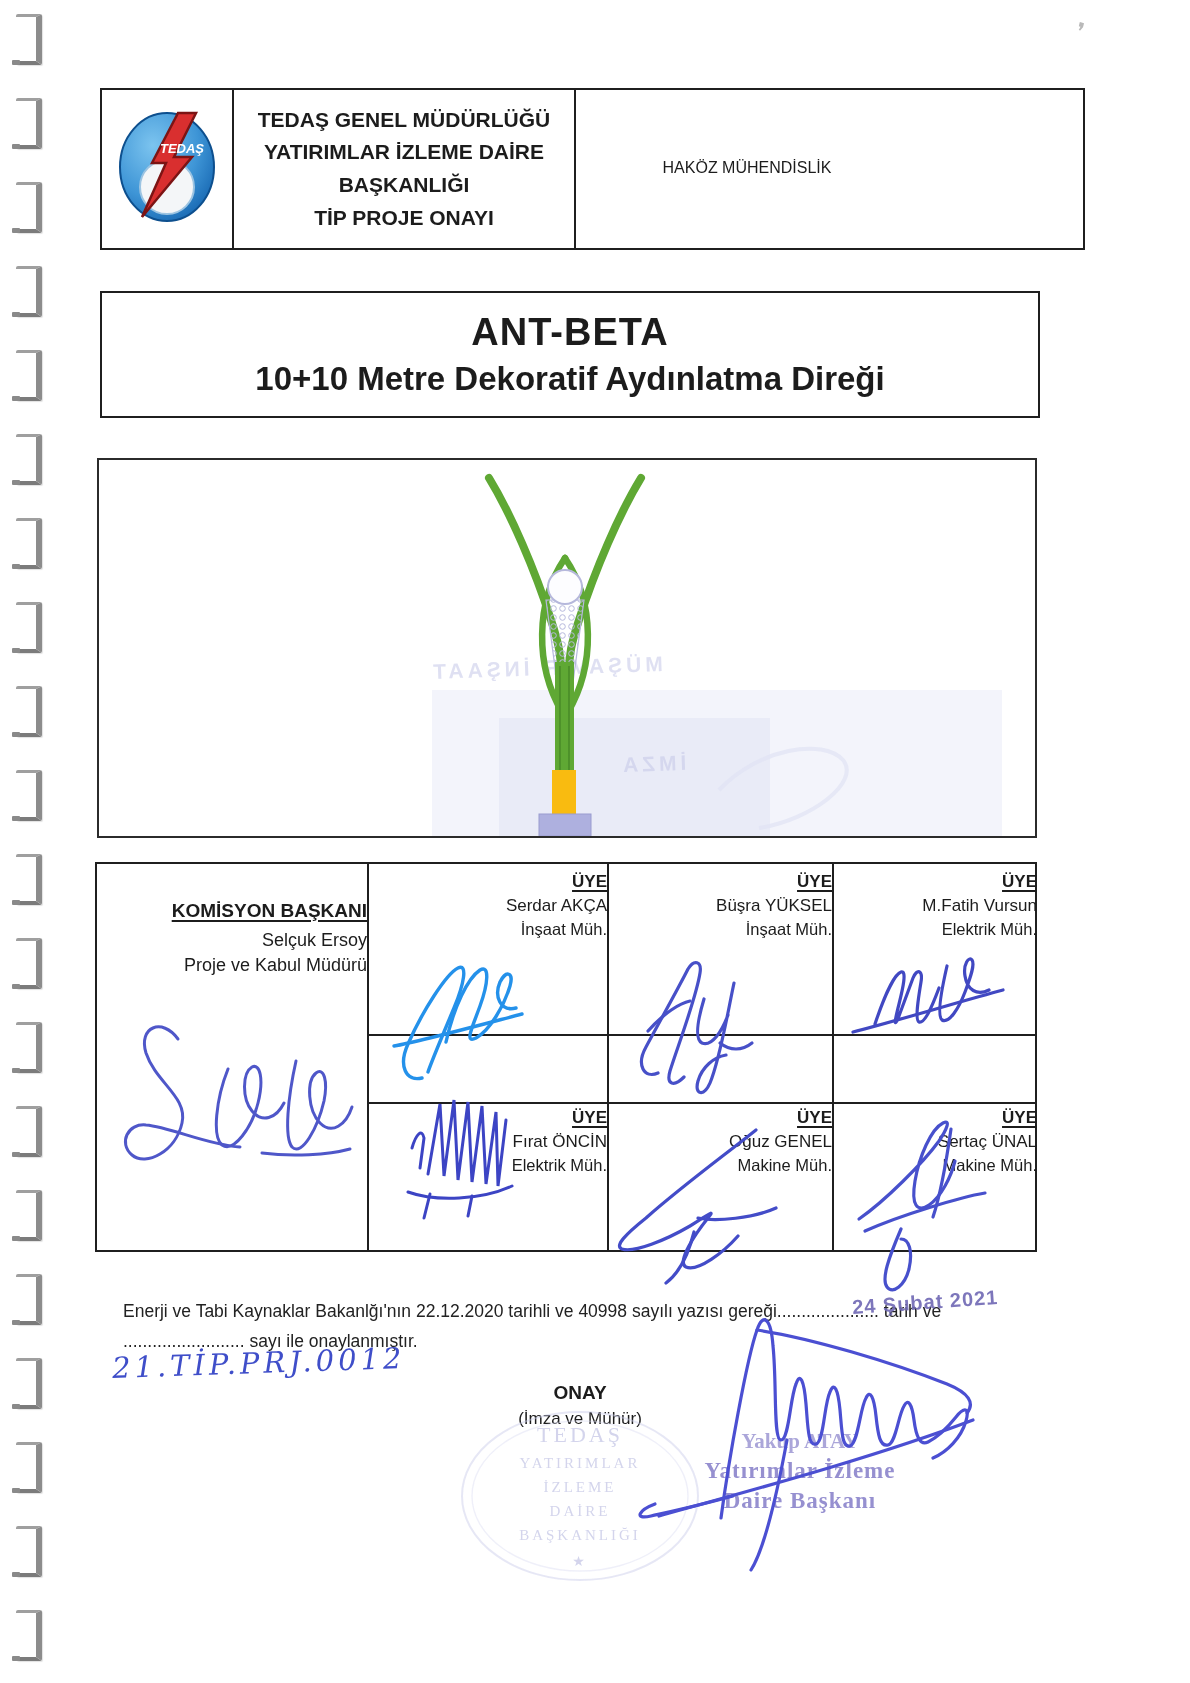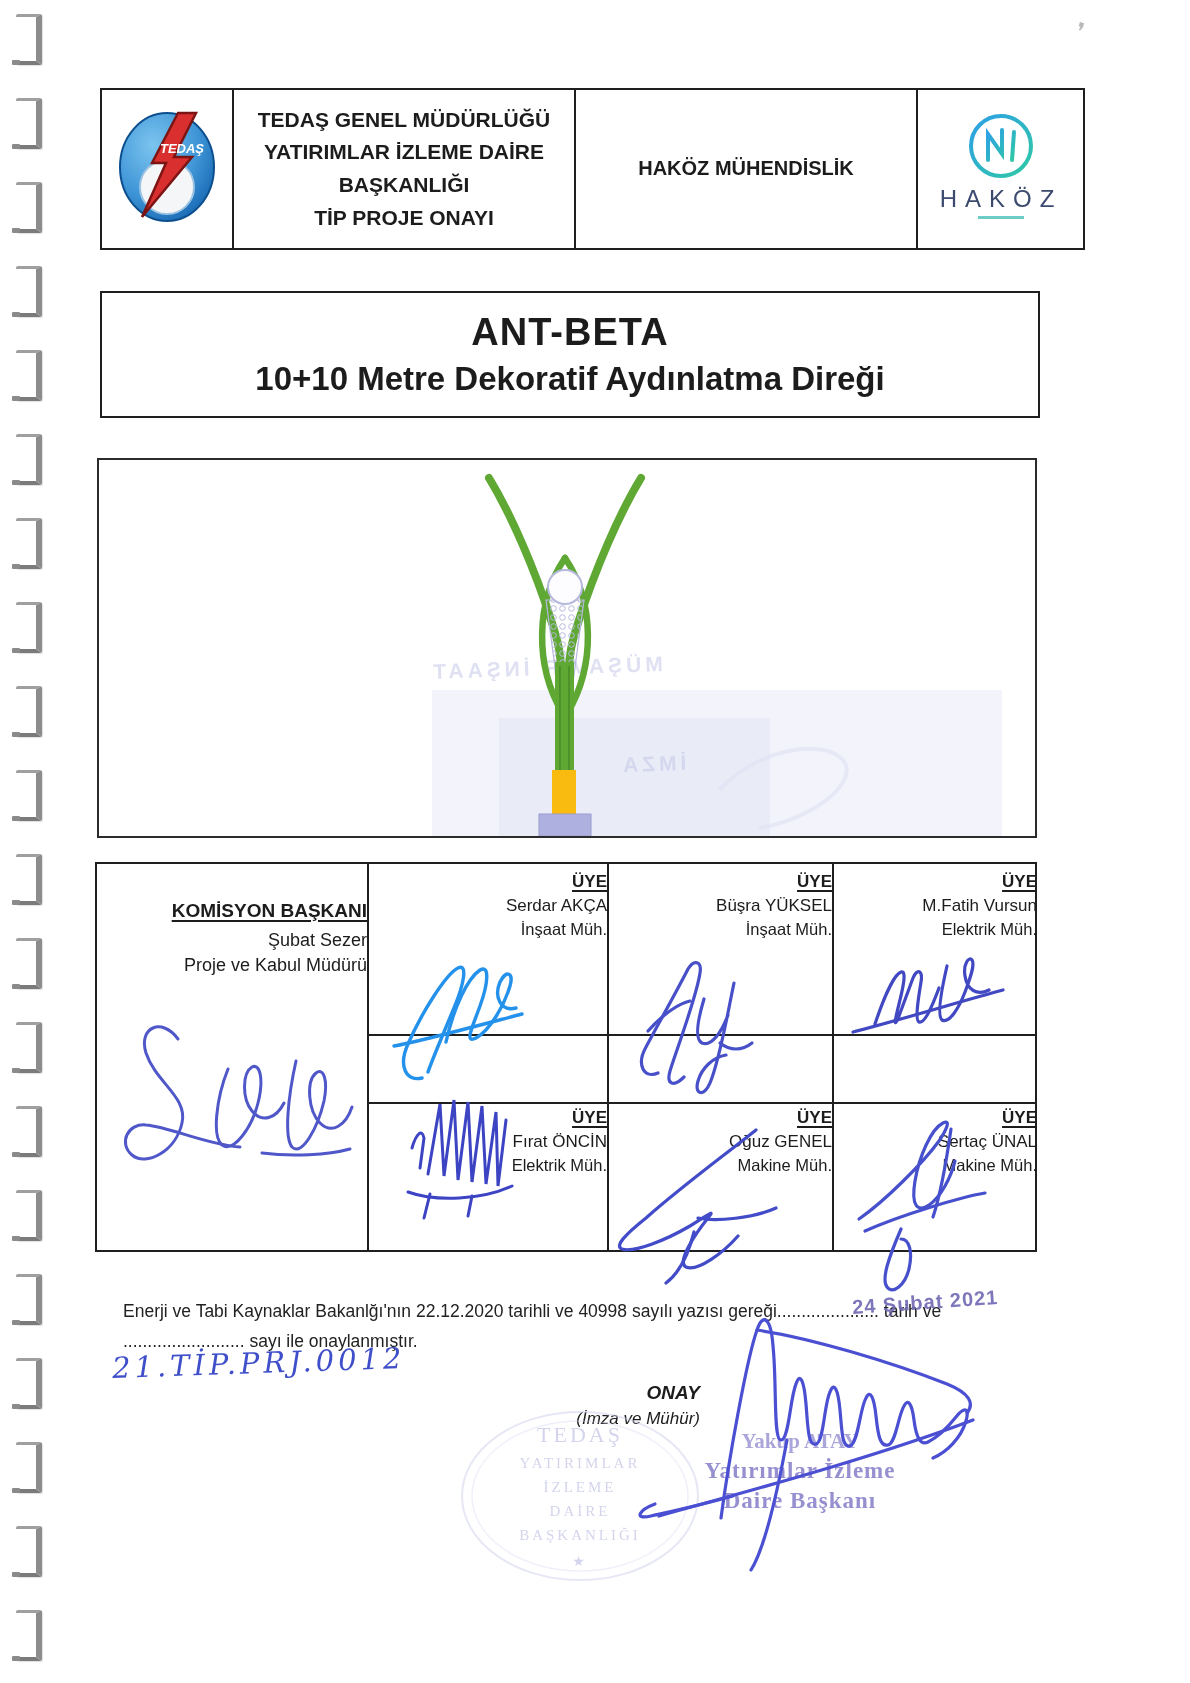--- a/index.html
+++ b/index.html
@@ -19,21 +19,21 @@
 
   
   .header-table{position:absolute;left:100px;top:88px;width:985px;height:162px;
                 border:2px solid #1f1f1f;display:flex;box-sizing:border-box;}
   .hcell{border-right:2px solid #1f1f1f;display:flex;align-items:center;justify-content:center;box-sizing:border-box;}
   .hcell:last-child{border-right:none;}
   .cell-logo{width:132px;}
   .cell-org{width:342px;font-weight:bold;font-size:21px;line-height:1.55;text-align:center;}
   .cell-company{width:342px;flex-direction:column;text-align:center;padding:4px 6px;}
   .cell-hakoz{flex:1;flex-direction:column;}
-  .company-name{font-weight:bold;font-size:20px;margin-bottom:2px;}
+  .company-name{font-weight:normal;font-size:16px;margin-bottom:2px;}
   .company-address{font-weight:bold;font-size:16px;line-height:1.28;}
 
   
   .title-box{position:absolute;left:100px;top:291px;width:940px;height:127px;border:2px solid #1f1f1f;
              display:flex;flex-direction:column;align-items:center;justify-content:center;box-sizing:border-box;}
   .title1{font-weight:bold;font-size:38px;letter-spacing:1px;}
   .title2{font-weight:bold;font-size:33px;margin-top:6px;}
 
   
   .drawing-box{position:absolute;left:97px;top:458px;width:940px;height:380px;border:2px solid #2b2b2b;box-sizing:border-box;overflow:hidden;}
@@ -58,21 +58,21 @@
 
   .sig{position:absolute;}
   .sig svg{display:block;}
 
   
   .appr-line{position:absolute;left:123px;font-size:17.5px;color:#222;}
   .date-stamp{position:absolute;left:852px;top:1291px;color:#6f68b4;font-weight:bold;font-size:20px;
               letter-spacing:1px;transform:rotate(-4deg);opacity:.9;}
   .reg-number{position:absolute;left:112px;top:1346px;font-family:"DejaVu Serif",serif;font-style:italic;
               font-size:29px;color:#3f4ec9;letter-spacing:4px;transform:rotate(-2deg);}
-  .onay-block{position:absolute;left:460px;top:1382px;width:240px;text-align:right;font-style:italic;}
+  .onay-block{position:absolute;left:460px;top:1382px;width:240px;text-align:center;}
   .onay-title{font-weight:bold;font-size:19px;}
   .onay-sub{font-size:17px;margin-top:5px;}
 
   
   .round-stamp{position:absolute;left:440px;top:1398px;width:280px;height:190px;opacity:.85;}
   .signer-stamp{position:absolute;left:655px;top:1428px;width:290px;text-align:center;
                 font-family:"Liberation Serif",serif;font-weight:bold;color:#8b84cb;line-height:1.32;opacity:.9;}
   .signer-name{font-size:21px;opacity:.8;}
   .signer-l2{font-size:23px;letter-spacing:1px;}
   .signer-l3{font-size:23px;letter-spacing:1px;}
@@ -122,34 +122,20 @@
         <text x="74" y="48" font-size="13" font-weight="bold" font-style="italic" fill="#ffffff" font-family="Liberation Sans, sans-serif" text-anchor="middle">TEDAŞ</text>
       </svg>
     </div>
     <div class="hcell cell-org preline">TEDAŞ GENEL MÜDÜRLÜĞÜ
 YATIRIMLAR İZLEME DAİRE
 BAŞKANLIĞI
 TİP PROJE ONAYI</div>
     <div class="hcell cell-company">
       <div class="company-name">HAKÖZ MÜHENDİSLİK</div>
     </div>
-    <div class="hcell cell-hakoz">
-      <svg width="150" height="130" viewBox="0 0 150 130">
-        <defs>
-          <linearGradient id="hg" x1="0%" y1="0%" x2="100%" y2="100%">
-            <stop offset="0%" stop-color="#2d9fe8"></stop>
-              <stop offset="100%" stop-color="#2fc9a4"></stop>
-          </linearGradient>
-        </defs>
-        <circle cx="75" cy="42" r="30" fill="none" stroke="url(#hg)" stroke-width="4"></circle>
-        <path d="M62 56 L62 30 L76 50 L76 26 M86 56 L88 28" fill="none" stroke="url(#hg)" stroke-width="4" stroke-linecap="round"></path>
-        <text x="75" y="103" font-size="24" letter-spacing="8" fill="#3b4a6e" font-family="Liberation Sans, sans-serif" text-anchor="middle">HAKÖZ</text>
-        <rect x="52" y="112" width="46" height="3" fill="#49c0b8" opacity="0.8"></rect>
-      </svg>
-    </div>
   </div>
 
   <div class="title-box">
     <div class="title1">ANT-BETA</div>
     <div class="title2">10+10 Metre Dekoratif Aydınlatma Direği</div>
   </div>
 
   <div class="drawing-box">
     <div class="wm-rect1"></div>
     <div class="wm-rect2"></div>
@@ -184,21 +170,21 @@
 
   <div class="committee">
     <div class="vline" style="left:270px"></div>
     <div class="vline" style="left:510px"></div>
     <div class="vline" style="left:735px"></div>
     <div class="hline" style="left:270px;right:0;top:170px"></div>
     <div class="hline" style="left:270px;right:0;top:238px"></div>
 
     <div class="cmtblock" style="left:0;top:34px;width:270px">
       <div class="chair-title u">KOMİSYON BAŞKANI</div>
-      <div class="chair-name">Şubat Sezer</div>
+      <div class="chair-name">Selçuk Ersoy</div>
       <div class="chair-role">Proje ve Kabul Müdürü</div>
     </div>
 
     <div class="cmtblock" style="left:272px;top:6px;width:238px">
       <div class="uye u">ÜYE</div>
       <div class="mname">Serdar AKÇA</div>
       <div class="mrole">İnşaat Müh.</div>
     </div>
     <div class="cmtblock" style="left:512px;top:6px;width:223px">
       <div class="uye u">ÜYE</div>

